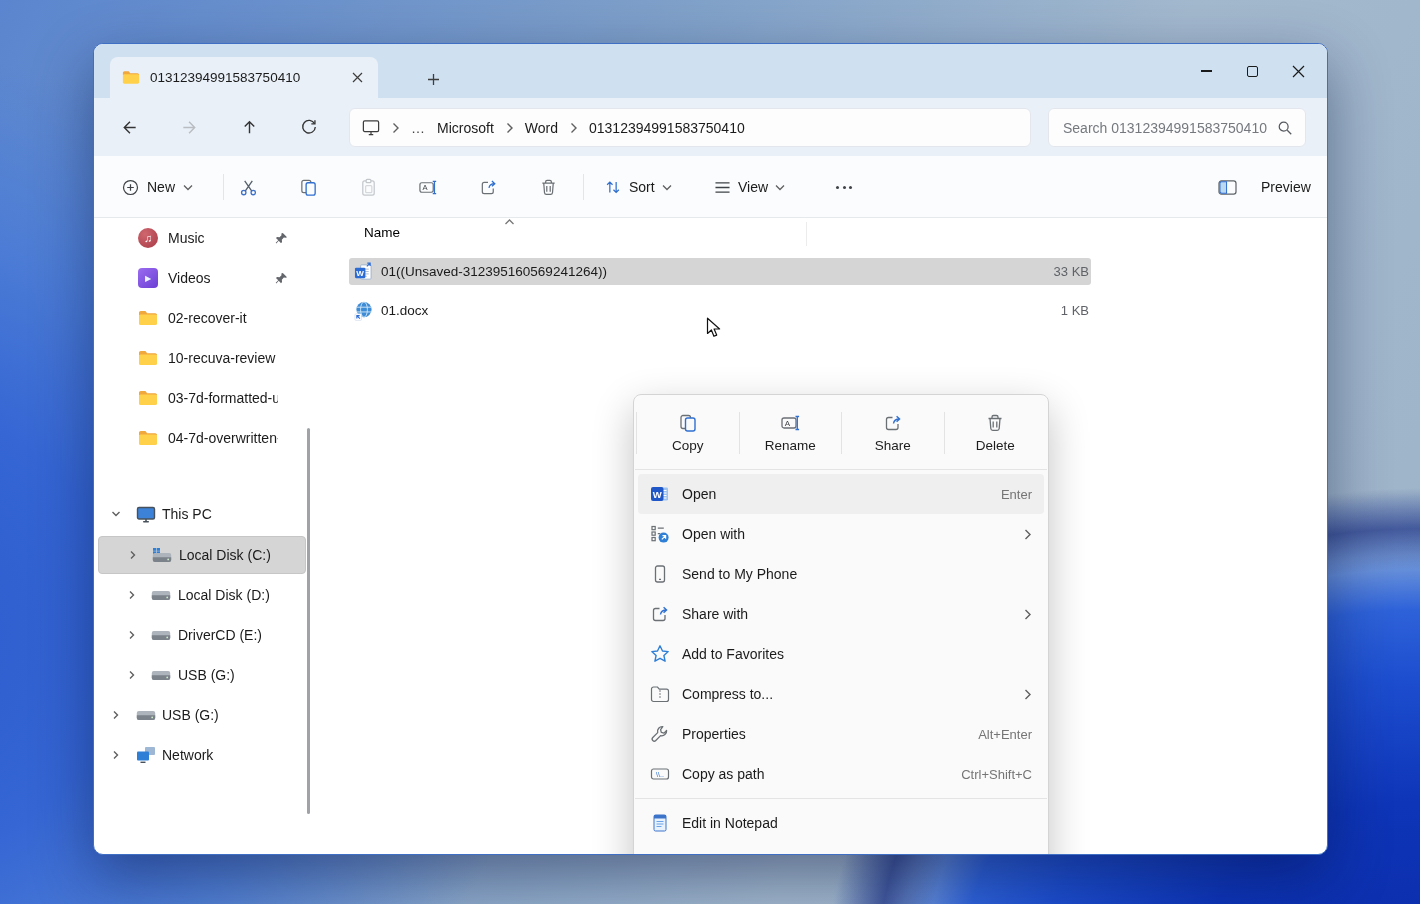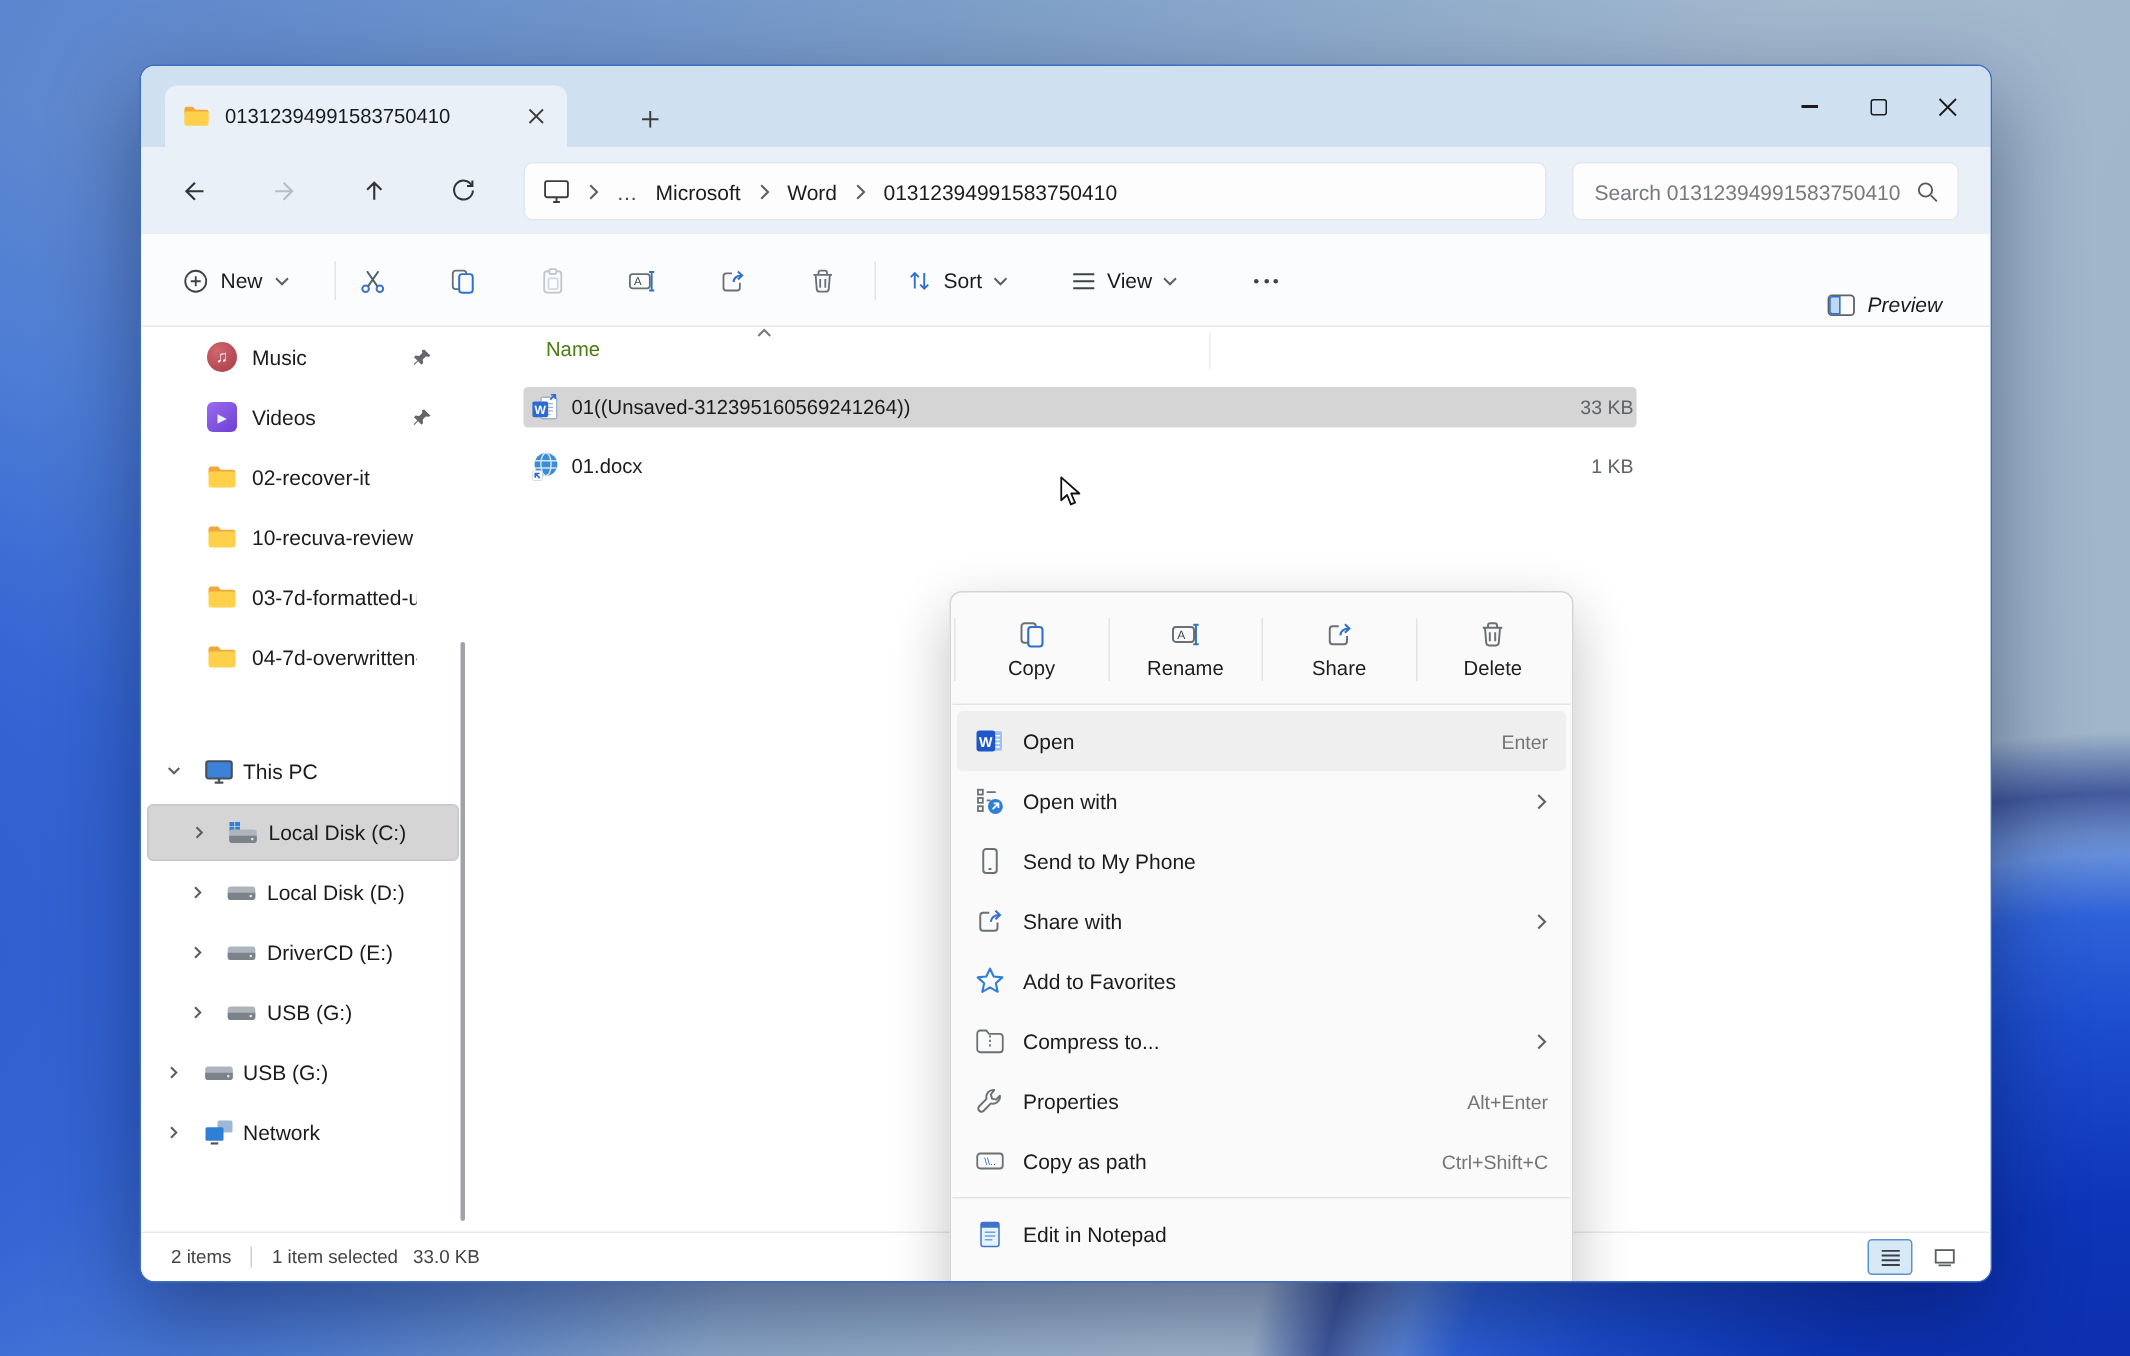--- a/index.html
+++ b/index.html
@@ -47,36 +47,36 @@
 
   
   .toolbar { position:absolute; left:0; top:112px; width:100%; height:62px; background:#fbfcfd; border-bottom:1px solid #e6e9ec; }
   .tb-new { position:absolute; left:18px; top:15px; height:32px; display:flex; align-items:center; gap:8px; padding:0 10px; border-radius:5px;text-align:center; }
   .tb-label { font-size:14px; color:#1b1b1b; }
   .tb-sep { position:absolute; top:18px; width:1px; height:26px; background:#e2e5e9; }
   .tb-ibtn { position:absolute; top:16px; width:36px; height:30px; display:flex; align-items:center; justify-content:center; border-radius:5px; }
   .tb-drop { position:absolute; top:15px; height:32px; display:flex; align-items:center; gap:7px; padding:0 10px; border-radius:5px; }
   .dots3 { display:flex; gap:3.5px; }
   .dots3 i { width:3px; height:3px; border-radius:50%; background:#3f4347; }
-  .tb-preview { position:absolute; left:1114px; top:31px; height:32px; display:flex; align-items:center; gap:8px; padding:0 10px;font-style:italic; }
+  .tb-preview { position:absolute; left:1114px; top:15px; height:32px; display:flex; align-items:center; gap:24px; padding:0 10px; }
 
   
   .content { position:absolute; left:0; top:174px; width:100%; height:605px; background:#fff; }
 
   .side-item { position:absolute; left:4px; width:208px; height:38px; display:flex; align-items:center; border-radius:4px; }
   .side-item.sel { background:#d5d5d5; border:1px solid #c6c6c6; }
   .side-label { font-size:14px; color:#1b1b1b; white-space:nowrap; overflow:hidden; flex:1; }
   .pinned-ic { position:absolute; left:40px; }
   .pinned-lb { position:absolute; left:70px; right:28px; }
   .pin-ic { position:absolute; right:18px; }
   .chev0 { position:absolute; left:12px; } .ic0 { position:absolute; left:38px; } .lb0 { position:absolute; left:64px; right:6px; }
   .chev1 { position:absolute; left:28px; } .ic1 { position:absolute; left:53px; } .lb1 { position:absolute; left:80px; right:6px; }
   .side-scroll { position:absolute; left:213px; top:210px; width:3px; height:386px; background:#9fa3a8; border-radius:2px; }
 
-  .col-header { position:absolute; left:270px; top:7px; font-size:13.5px; color:#4d7c0f; }
+  .col-header { position:absolute; left:270px; top:7px; font-size:13.5px; color:#000000; }
   .sort-caret { position:absolute; left:410px; top:0; }
   .col-sep { position:absolute; left:712px; top:4px; width:1px; height:24px; background:#ececec; }
   .file-row { position:absolute; left:255px; width:742px; height:27px; display:flex; align-items:center; padding-left:5px; border-radius:3px; }
   .file-row.sel { background:#d5d5d5; }
   .row-name { font-size:13.5px; color:#1b1b1b; margin-left:8px; flex:1; white-space:nowrap; overflow:hidden; }
   .row-size { font-size:13px; color:#5f6368; width:50px; text-align:right; padding-right:2px; }
 
   
   .ctx { position:absolute; left:539px; top:176px; width:416px; background:rgba(250,250,250,.98);
          border:1px solid #d4d4d4; border-radius:8px; box-shadow:0 14px 40px rgba(0,0,0,.24);
@@ -684,38 +684,19 @@
               <rect x="4.5" y="8" width="11" height="9" rx="1.5" fill="#8d9298"></rect>
               <circle cx="10" cy="12.5" r="1.7" fill="#5f6469"></circle>
             </svg>
           </span>
 
       </div>
 
     </div>
   </div>
 
-  <div class="statusbar">
-    <span class="st-text">2 items</span>
-    <span class="st-div"></span>
-    <span class="st-text">1 item selected</span>
-    <span class="st-text" style="margin-left:-3px">33.0 KB</span>
-    <span class="st-right">
-      <span class="st-toggle active">
-        <svg width="15" height="13" viewBox="0 0 16 14" fill="none" stroke="#3a3f44" stroke-width="1.3">
-            <path d="M1.5 2h13M1.5 5.4h13M1.5 8.8h13M1.5 12.2h13"></path>
-          </svg>
-      </span>
-      <span class="st-toggle">
-        <svg width="15" height="13" viewBox="0 0 16 14" fill="none" stroke="#5a5f64" stroke-width="1.3">
-            <rect x="1.5" y="1.5" width="13" height="9"></rect>
-            <path d="M3.5 12.5h9"></path>
-          </svg>
-      </span>
-    </span>
-  </div>
 </div>
 
 <span class="cursor icon">
   <svg width="17" height="22" viewBox="0 0 17 22">
       <path d="M1.5 1.2 1.5 16.5 5.4 13 7.9 19.3 10.7 18.1 8.1 12 13.6 12 Z" fill="#fff" stroke="#111" stroke-width="1.2" stroke-linejoin="round"></path>
     </svg>
 </span>
 
 </body></html>

